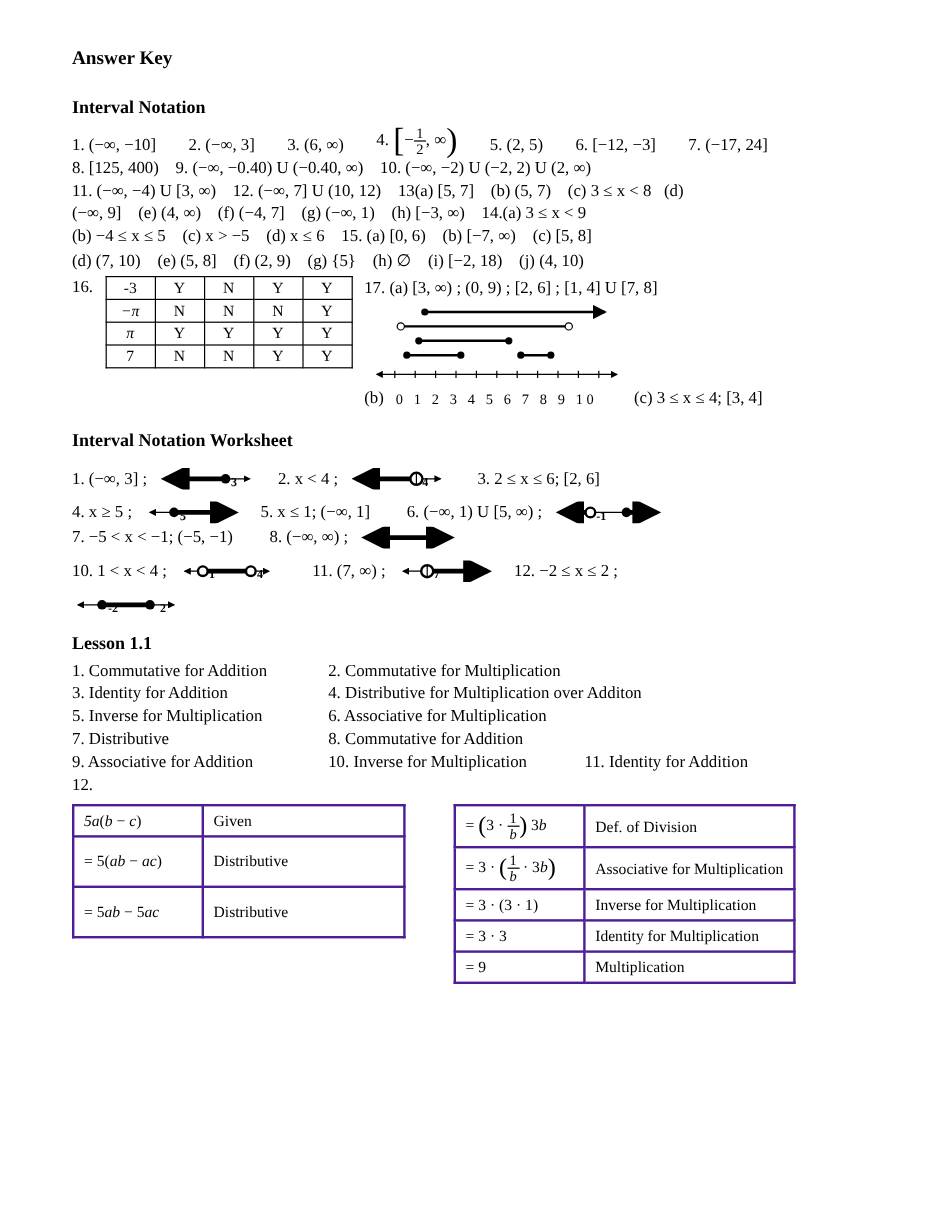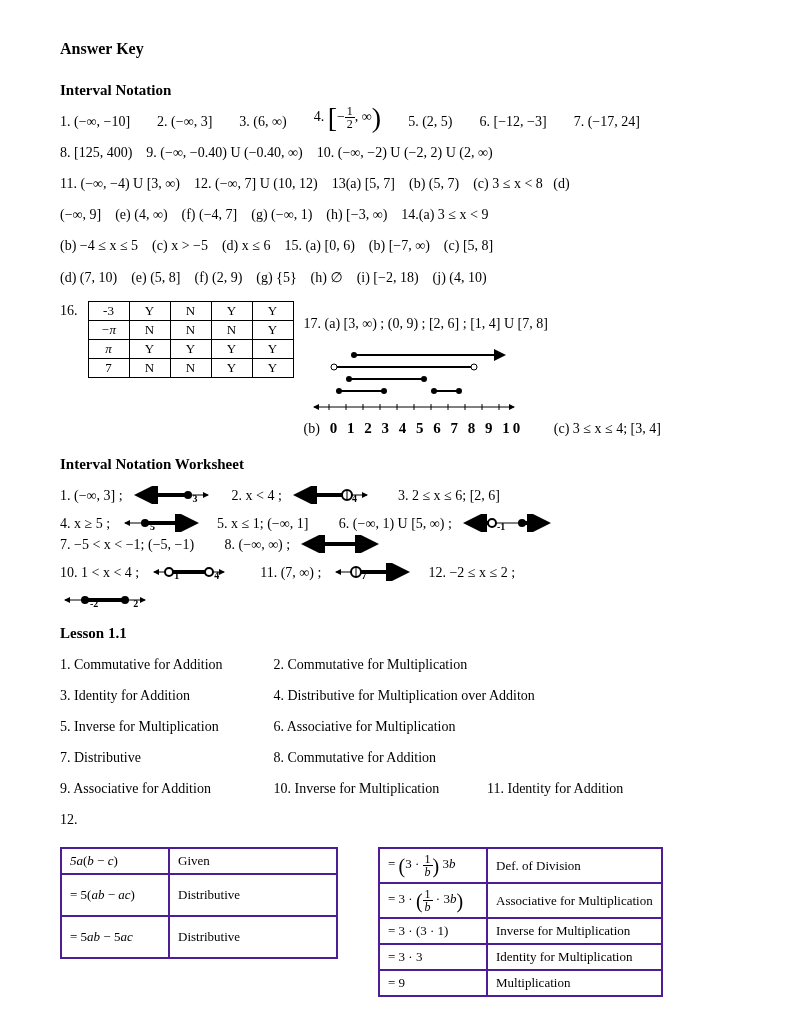--- a/index.html
+++ b/index.html
@@ -18,21 +18,21 @@
     font-size: 16px;
     margin-bottom: 24px;
   }
   .section-heading {
     font-weight: bold;
     font-size: 15px;
     margin-top: 16px;
     margin-bottom: 6px;
   }
   .line {
-    margin: 15px 0;
+    margin: 3px 0;
     white-space: nowrap;
     font-family: Liberation Serif, serif;
   }
   .flex-row {
     display: flex;
     align-items: flex-end;
     gap: 10px;
     margin: 3px 0;
     flex-wrap: nowrap;
   }
@@ -220,21 +220,21 @@
           <line x1="110" y1="57" x2="110" y2="63"></line>
           <line x1="127" y1="57" x2="127" y2="63"></line>
           <line x1="144" y1="57" x2="144" y2="63"></line>
           <line x1="161" y1="57" x2="161" y2="63"></line>
           <line x1="178" y1="57" x2="178" y2="63"></line>
           <line x1="195" y1="57" x2="195" y2="63"></line>
       </g>
     </svg>
     <div class="flex-row">
       <span>(b)</span>
-      <span style="font-size:15px;font-weight:bold;letter-spacing:3px">0 1 2 3 4 5 6 7 8 9 10</span>
+      <span style="font-size:12px;font-weight:normal;letter-spacing:3px">0 1 2 3 4 5 6 7 8 9 10</span>
       &nbsp;&nbsp;&nbsp;
       <span>(c) 3 ≤ x ≤ 4; [3, 4]</span>
     </div>
   </div>
 </div>
 
 <div class="section-heading">Interval Notation Worksheet</div>
 
 <div class="flex-row">
   <span>1.  (−∞, 3] ;</span>

